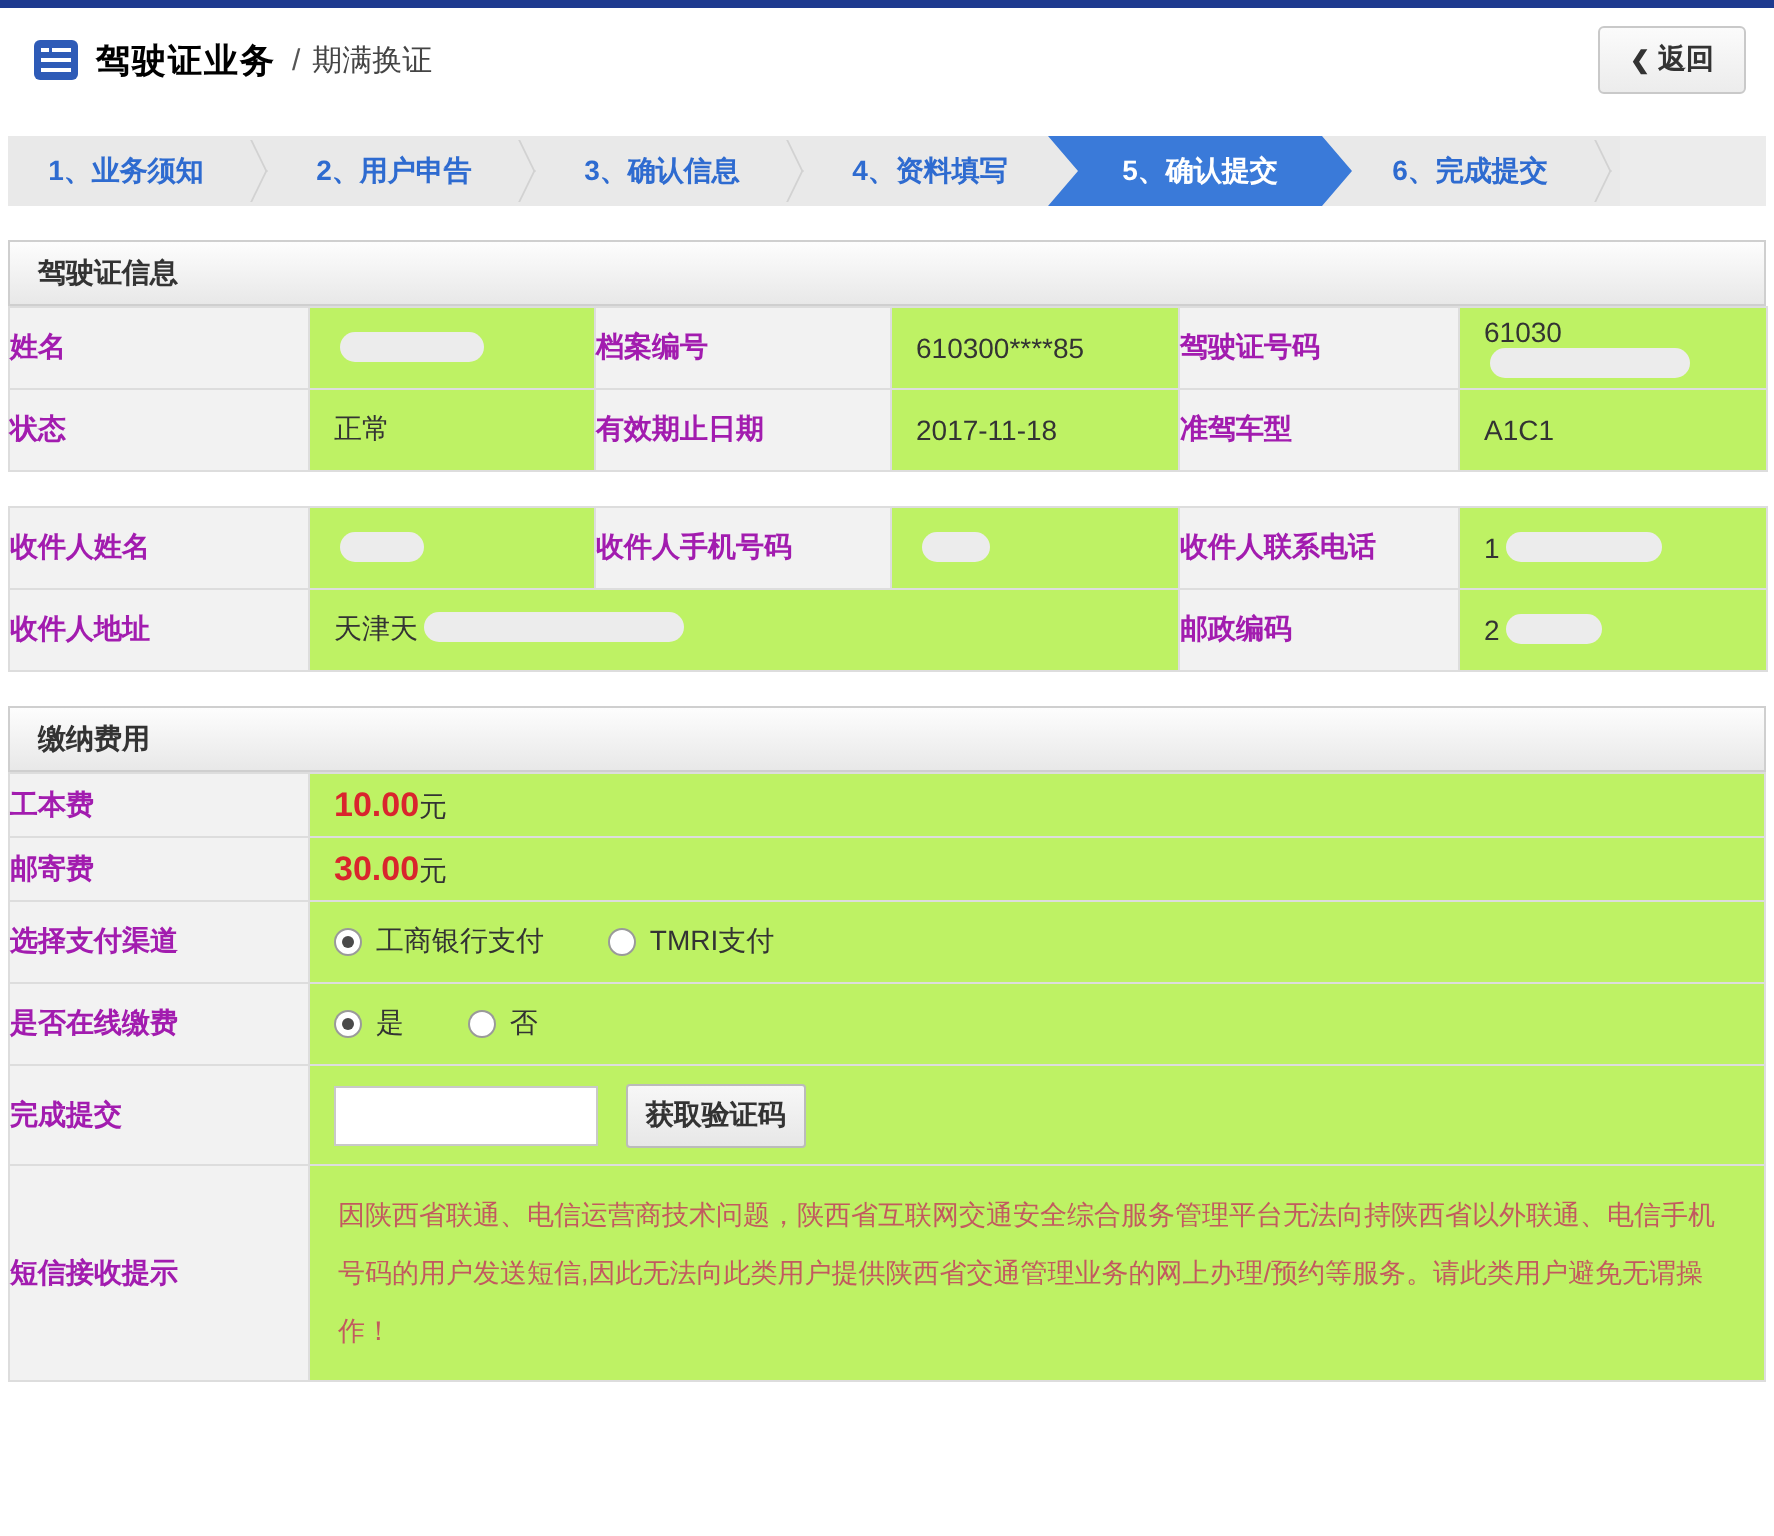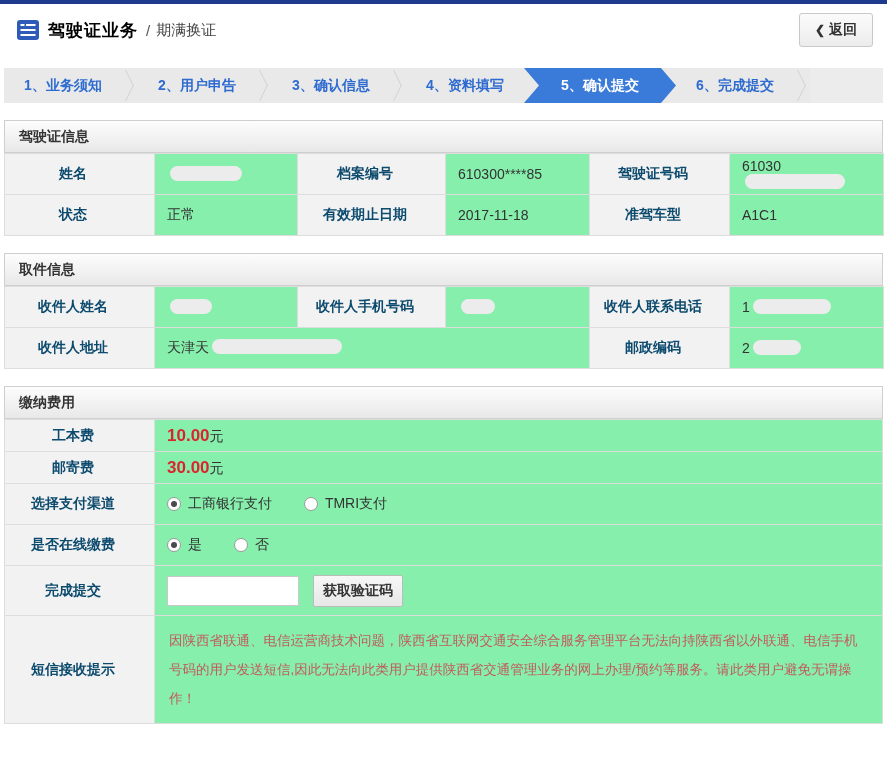--- a/index.html
+++ b/index.html
@@ -29,22 +29,22 @@
   .chevsep { width: 16px; position: relative; }
   .chevsep::before { content: ''; position: absolute; left: 7px; top: 2px; height: 16px; width: 1px; background: #d2d2d2; transform: skewX(26deg); }
   .chevsep::after  { content: ''; position: absolute; left: 7px; bottom: 2px; height: 16px; width: 1px; background: #d2d2d2; transform: skewX(-26deg); }
   
   .content { padding: 0 4px; }
   .section { margin-top: 17px; }
   .section-header { height: 33px; line-height: 31px; padding-left: 14px; background: linear-gradient(#fdfdfd, #e8e8e8);
     border: 1px solid #cfcfcf; font-weight: bold; color: #333; font-size: 14px; }
   table { width: 100%; border-collapse: collapse; table-layout: fixed; }
   td { border: 1px solid #ddd; height: 41px; font-size: 14px; vertical-align: middle; }
-  td.lbl { background: #f2f2f2; text-align: center; padding-right: 13px; font-weight: bold; color: #0c4a6e; }
-  td.val { background: #86efac; text-align: left; padding-left: 12px; color: #333; }
+  td.lbl { background: #f2f2f2; text-align: left; padding-right: 13px; font-weight: bold; color: #a21caf; }
+  td.val { background: #bef264; text-align: left; padding-left: 12px; color: #333; }
   .blob { display: inline-block; height: 15px; background: #ececec; border-radius: 8px; vertical-align: -2px; margin-left: 3px; }
   .price { color: #d9252d; font-weight: bold; font-size: 17px; margin-top: 48px; }
   .unit { color: #333; font-size: 14px; }
   tr.r-fee td { height: 32px; }
   tr.r-code td { height: 50px; }
   
   .radio-opt { display: inline-flex; align-items: center; margin-right: 28px; cursor: pointer; }
   .radio { width: 14px; height: 14px; border: 1px solid #9a9a9a; border-radius: 50%; background: #fff; display: inline-block; position: relative; margin-right: 7px; }
   .radio.checked::after { content: ''; position: absolute; left: 3px; top: 3px; width: 6px; height: 6px; border-radius: 50%; background: #4a4a4a; }
   
@@ -122,21 +122,20 @@
         <td class="lbl">有效期止日期</td>
         <td class="val">2017-11-18</td>
         <td class="lbl">准驾车型</td>
         <td class="val">A1C1</td>
       </tr>
     </tbody>
       </table>
   </div>
 
   <div class="section">
-    <div class="section-header">取件信息</div>
     <table>
       <colgroup>
           <col style="width:150px">
           <col style="width:143px">
           <col style="width:148px">
           <col style="width:144px">
           <col style="width:140px">
           <col style="width:154px">
         </colgroup>
       <tbody>

